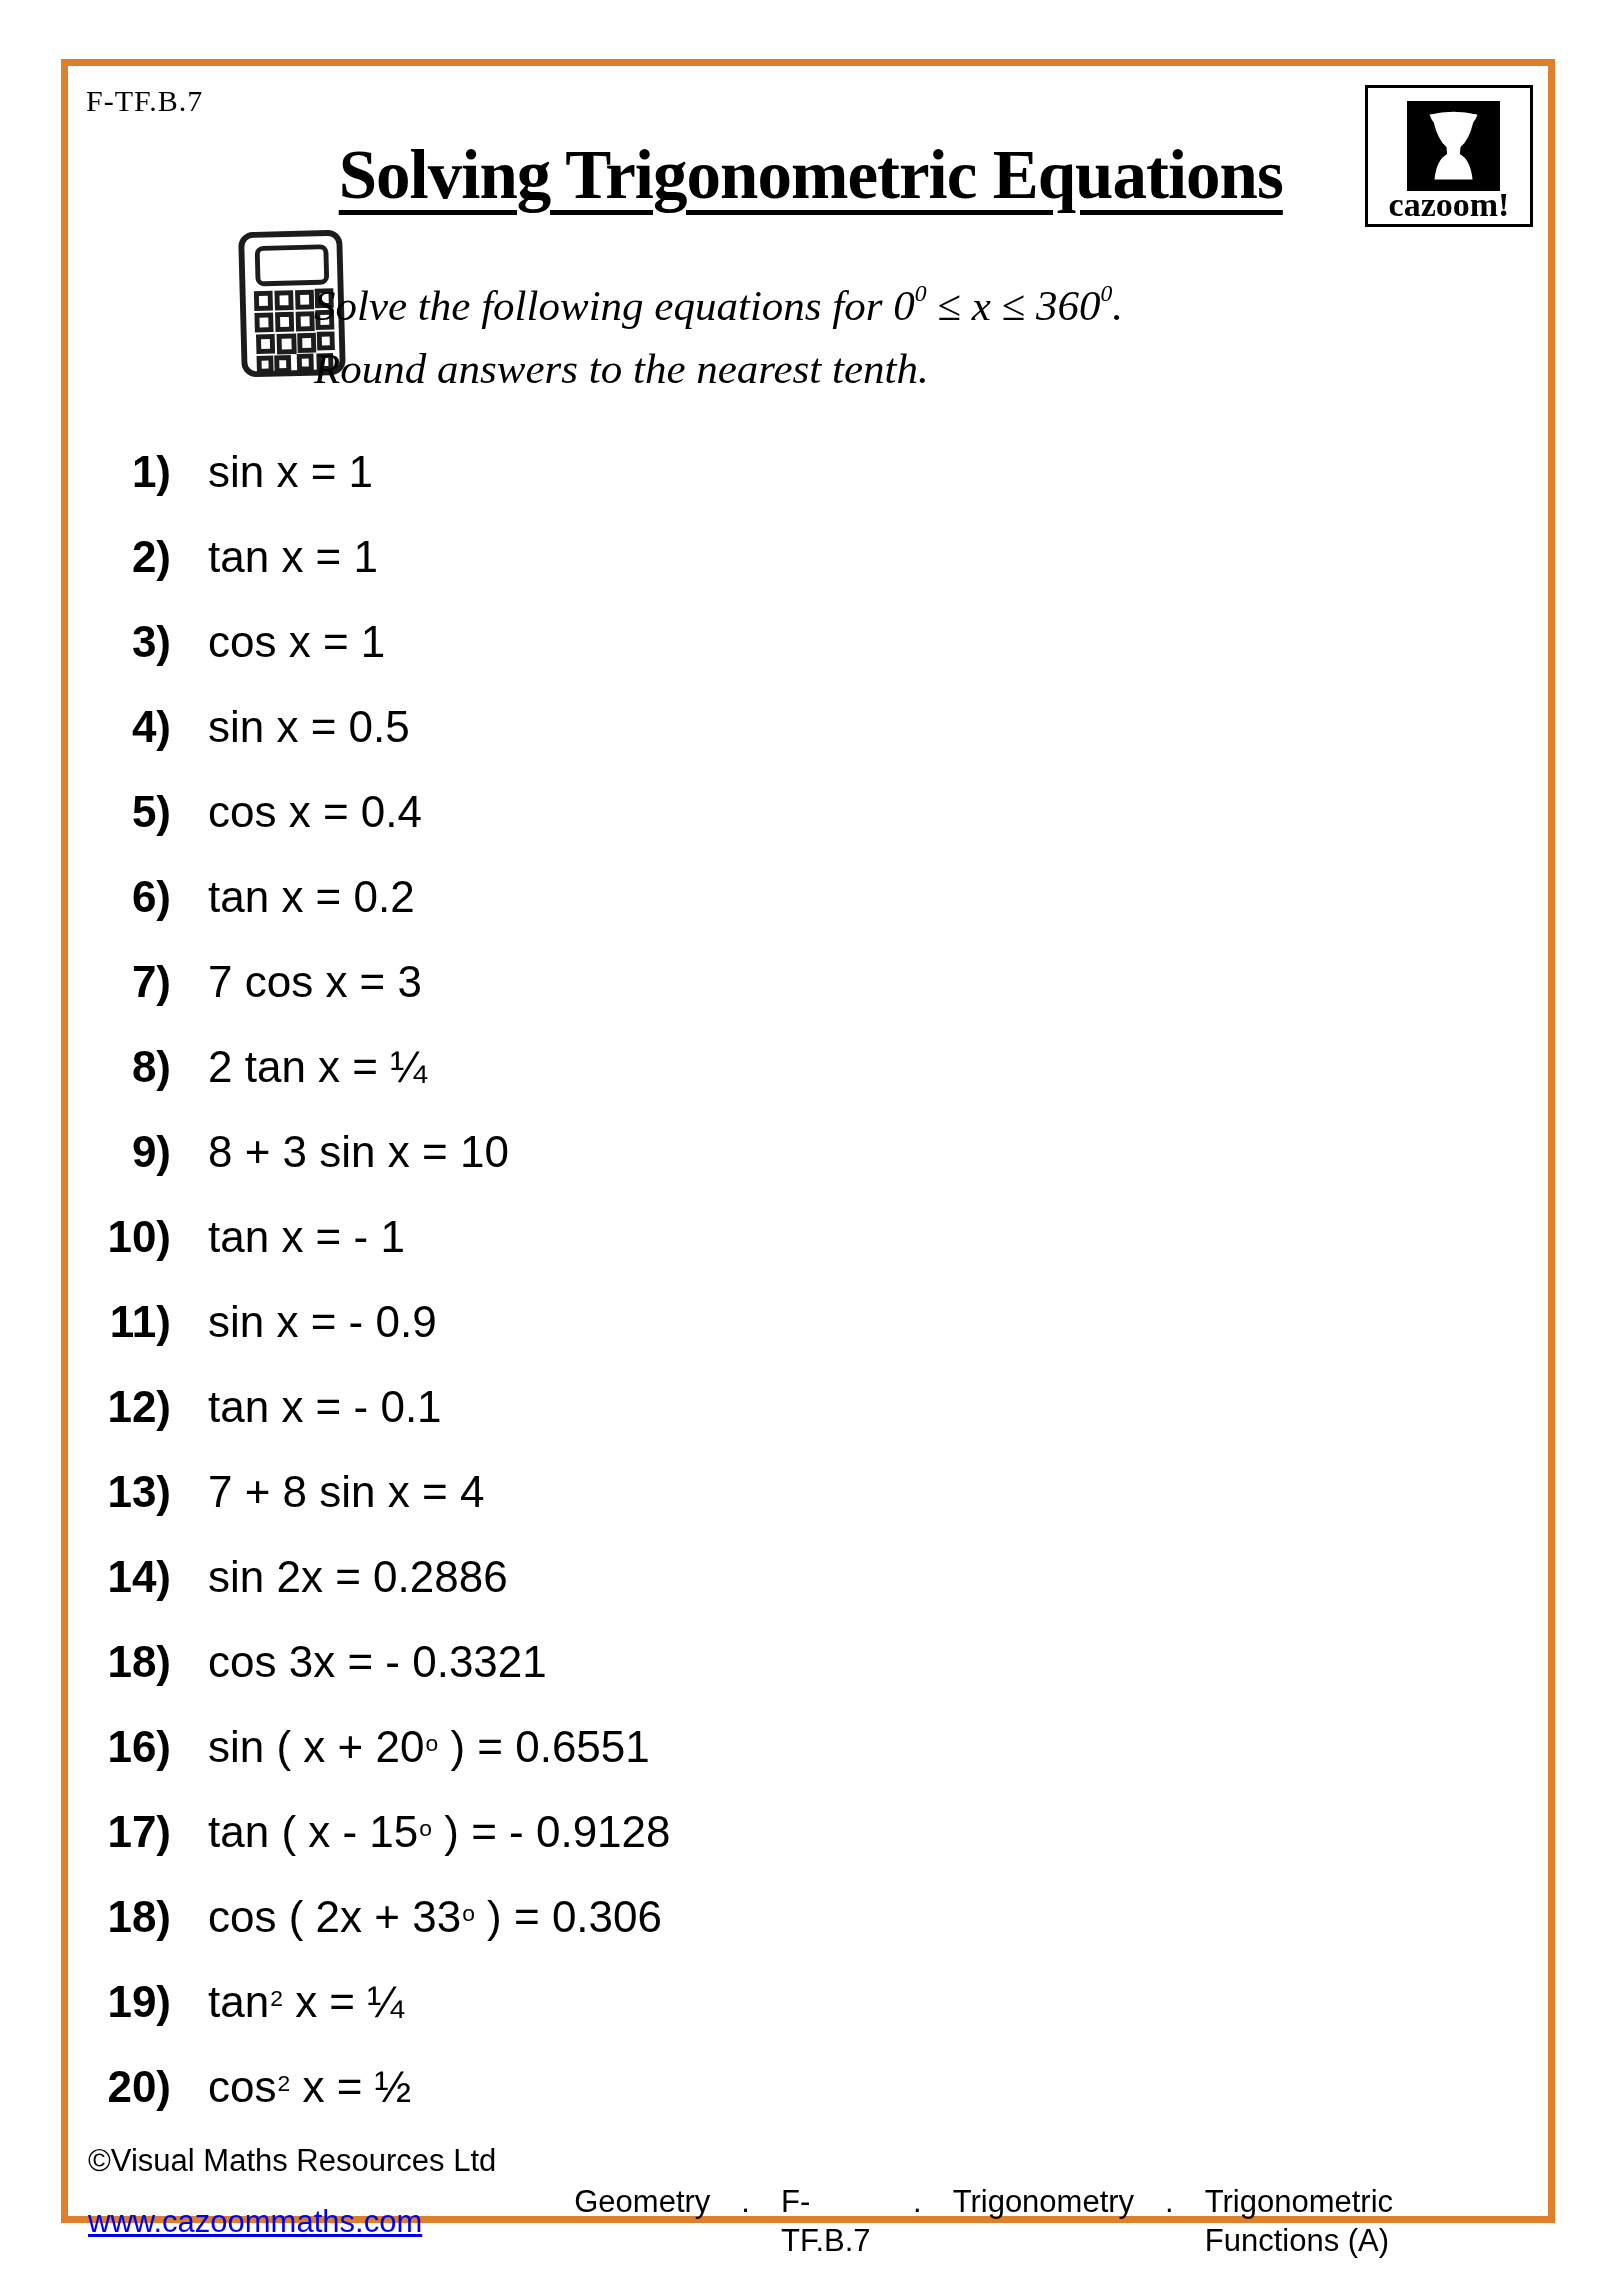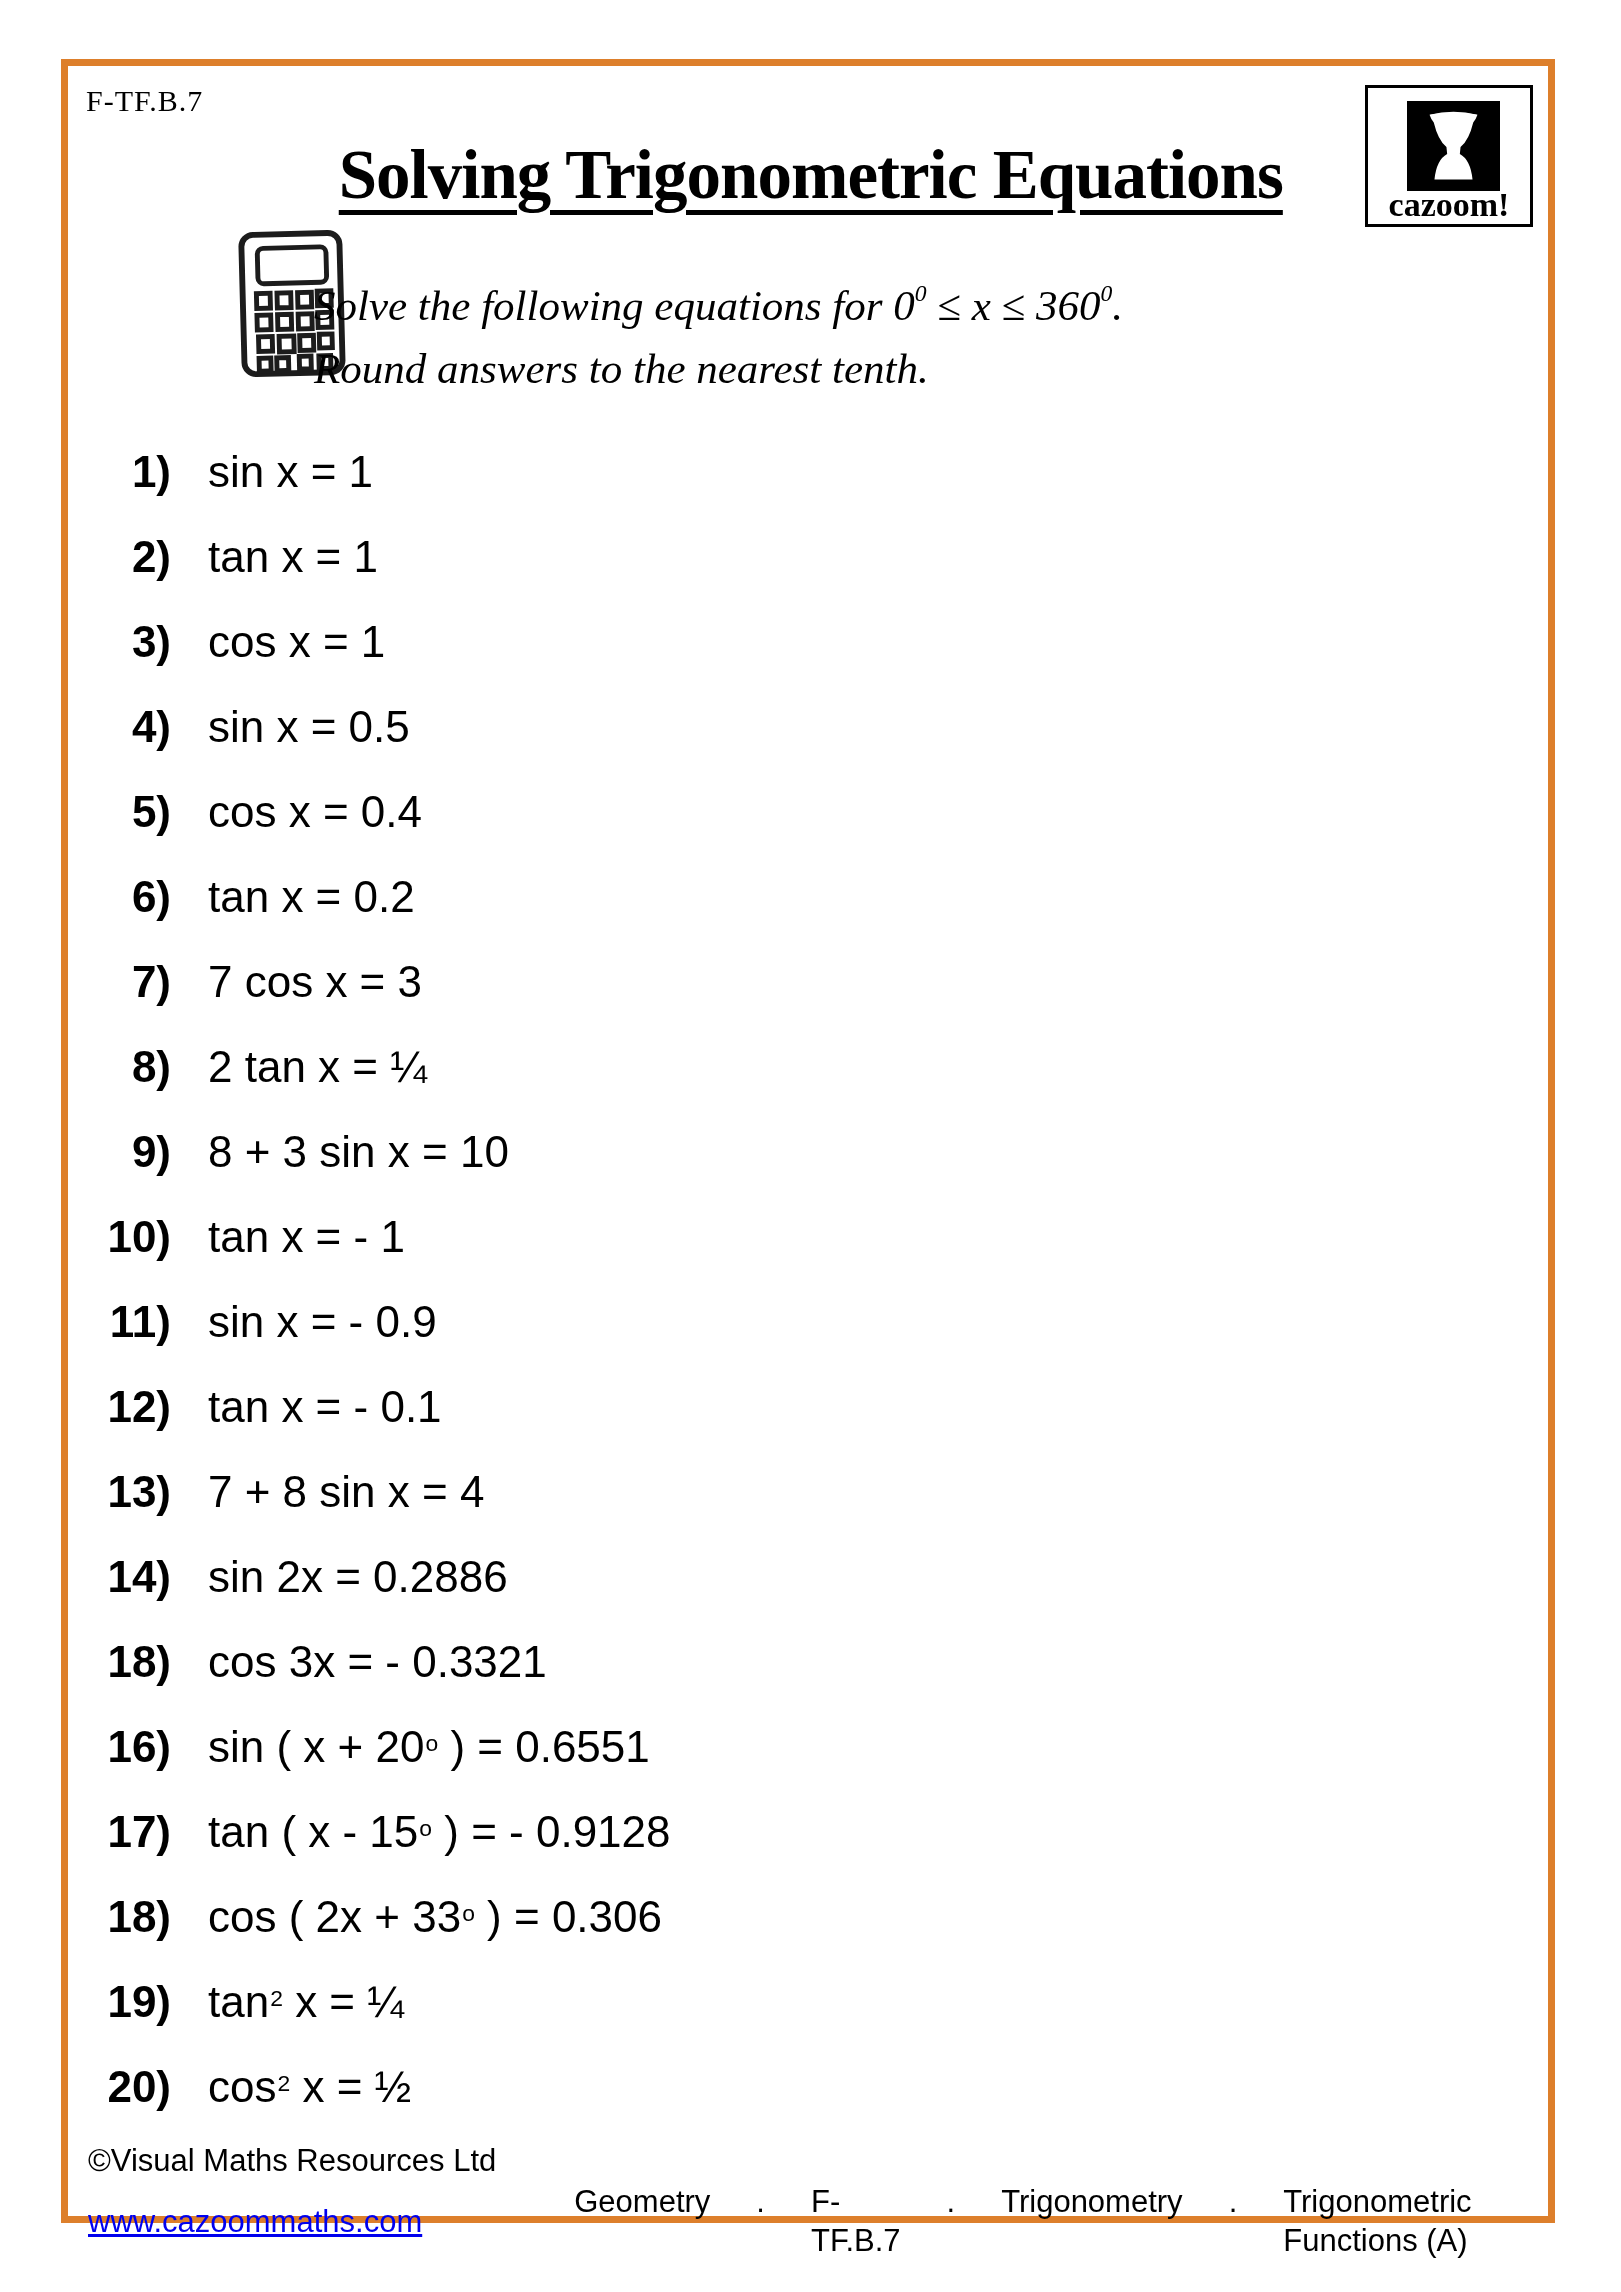--- a/index.html
+++ b/index.html
@@ -65,21 +65,21 @@
   .q-eq{font-size:44px;margin-left:37px;}
   .q-eq sup{
     font-size:0.52em;position:relative;top:-0.48em;vertical-align:baseline;
     line-height:0;margin-left:1px;
   }
   
   .footer{position:absolute;left:88px;top:2141px;width:1441px;font-size:31px;line-height:39px;}
   .footer-copy{display:block;}
   .footer-line2{display:flex;align-items:center;margin-top:2px;}
   .footer-link{color:var(--link-blue);text-decoration:underline;cursor:pointer;}
-  .footer-cats{display:flex;margin-left:152px;gap:46px;align-items:baseline;}
+  .footer-cats{display:flex;margin-left:152px;gap:31px;align-items:baseline;}
 </style>
 </head>
 <body>
 
 <div class="frame"></div>
 
 <div class="code">F-TF.B.7</div>
 
 <h1 class="title"><span class="u">Solving Trigonometric Equations</span></h1>
 

